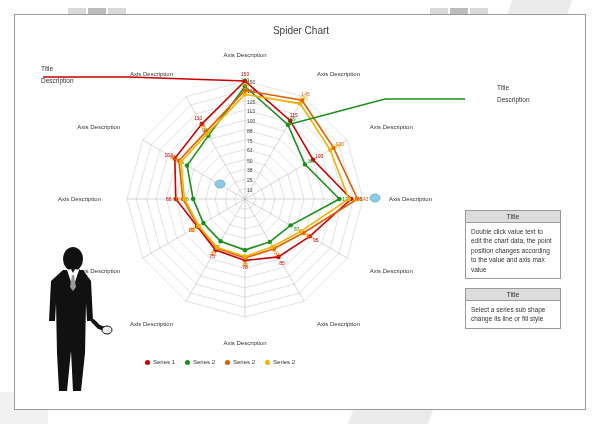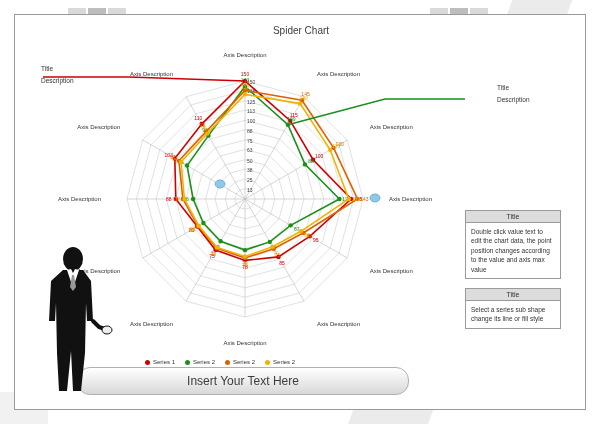--- a/index.html
+++ b/index.html
@@ -263,21 +263,20 @@
   <div class="callout" style="left:450px;top:195px;">
     <div class="hdr">Title</div>
     <div class="body">Double click value text to edit the chart data, the point position changes according to the value and axis max value</div>
   </div>
 
   <div class="callout" style="left:450px;top:273px;">
     <div class="hdr">Title</div>
     <div class="body">Select a series sub shape change its line or fill style</div>
   </div>
 
-  <div class="banner">Insert Your Text Here</div>
 
   <svg class="person" viewBox="0 0 78 150">
     <ellipse cx="36" cy="16" rx="10" ry="12" fill="#111"></ellipse>
     <path d="M26 27 L46 27 L54 38 L56 78 L50 78 L49 60 L48 110 L44 148 L36 148 L34 108 L30 148 L22 148 L20 110 L19 60 L18 78 L12 78 L14 38 Z" fill="#111"></path>
     <path d="M30 27 L36 45 L42 27 L38 26 L36 30 L34 26 Z" fill="#fff"></path>
     <path d="M35 32 L37 32 L39 44 L36 48 L33 44 Z" fill="#999"></path>
     <path d="M56 78 L62 84 L68 86" stroke="#111" stroke-width="4" fill="none" stroke-linecap="round"></path>
     <ellipse cx="70" cy="87" rx="5" ry="4" fill="#eceff1" stroke="#111" stroke-width="1"></ellipse>
   </svg>
 

